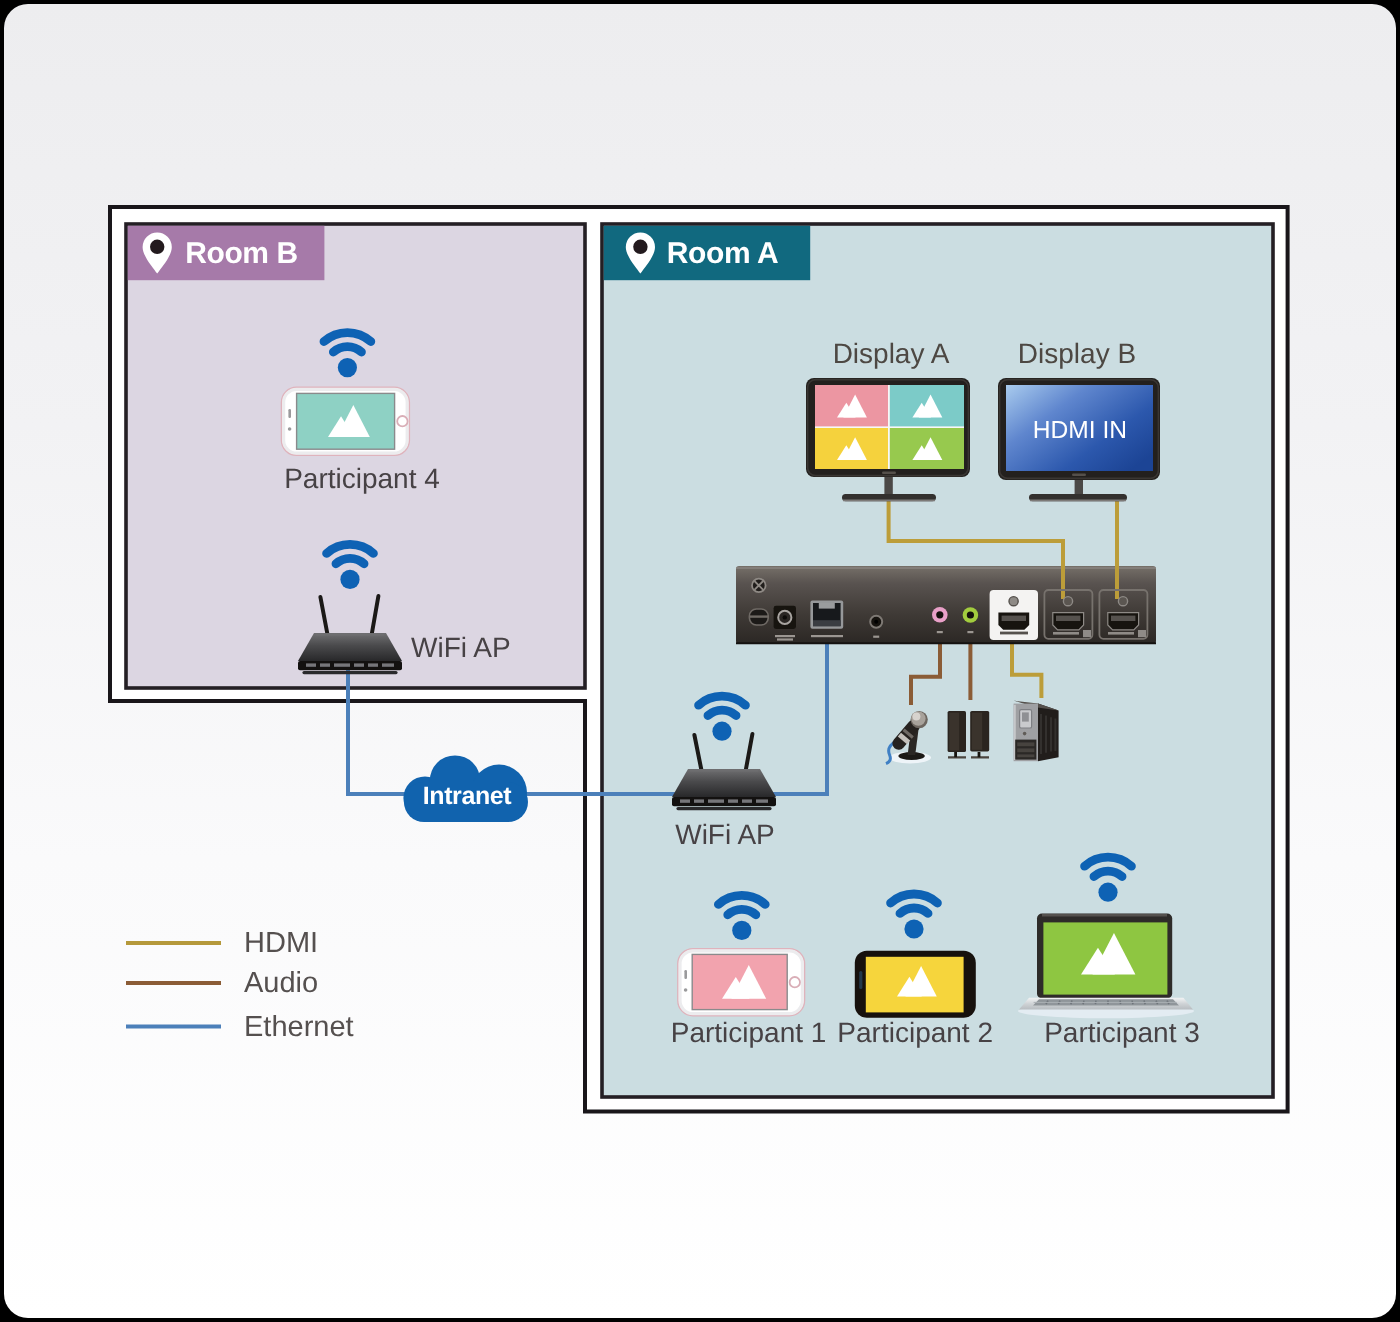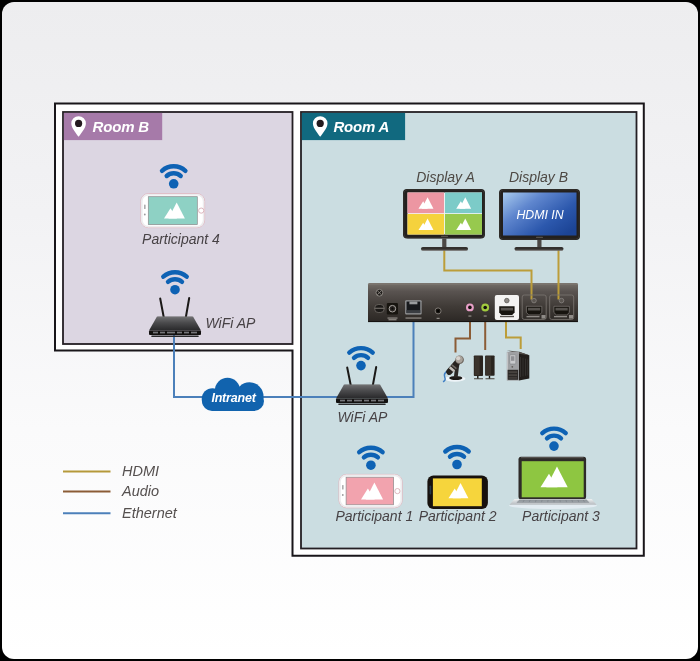--- a/index.html
+++ b/index.html
@@ -1,17 +1,17 @@
 <!DOCTYPE html>
 <html><head>
 <meta charset="utf-8">
 <style>
   html,body{margin:0;padding:0;background:#000;}
   #page{position:relative;width:700px;height:661px;background:#000;overflow:hidden;
-        font-family:"Liberation Sans",sans-serif;font-style:italic;}
+        font-family:"Liberation Sans",sans-serif;}
   #card{position:absolute;left:2px;top:2px;width:696px;height:657px;border-radius:12px;
         background:linear-gradient(180deg,#ededef 0%,#f2f2f4 32%,#fafafb 65%,#ffffff 100%);}
   svg{position:absolute;left:0;top:0;}
 </style>
 </head>
 <body>
 <div id="page">
   <div id="card"></div>
   <svg width="700" height="661" viewBox="0 0 700 661">
     <defs>

